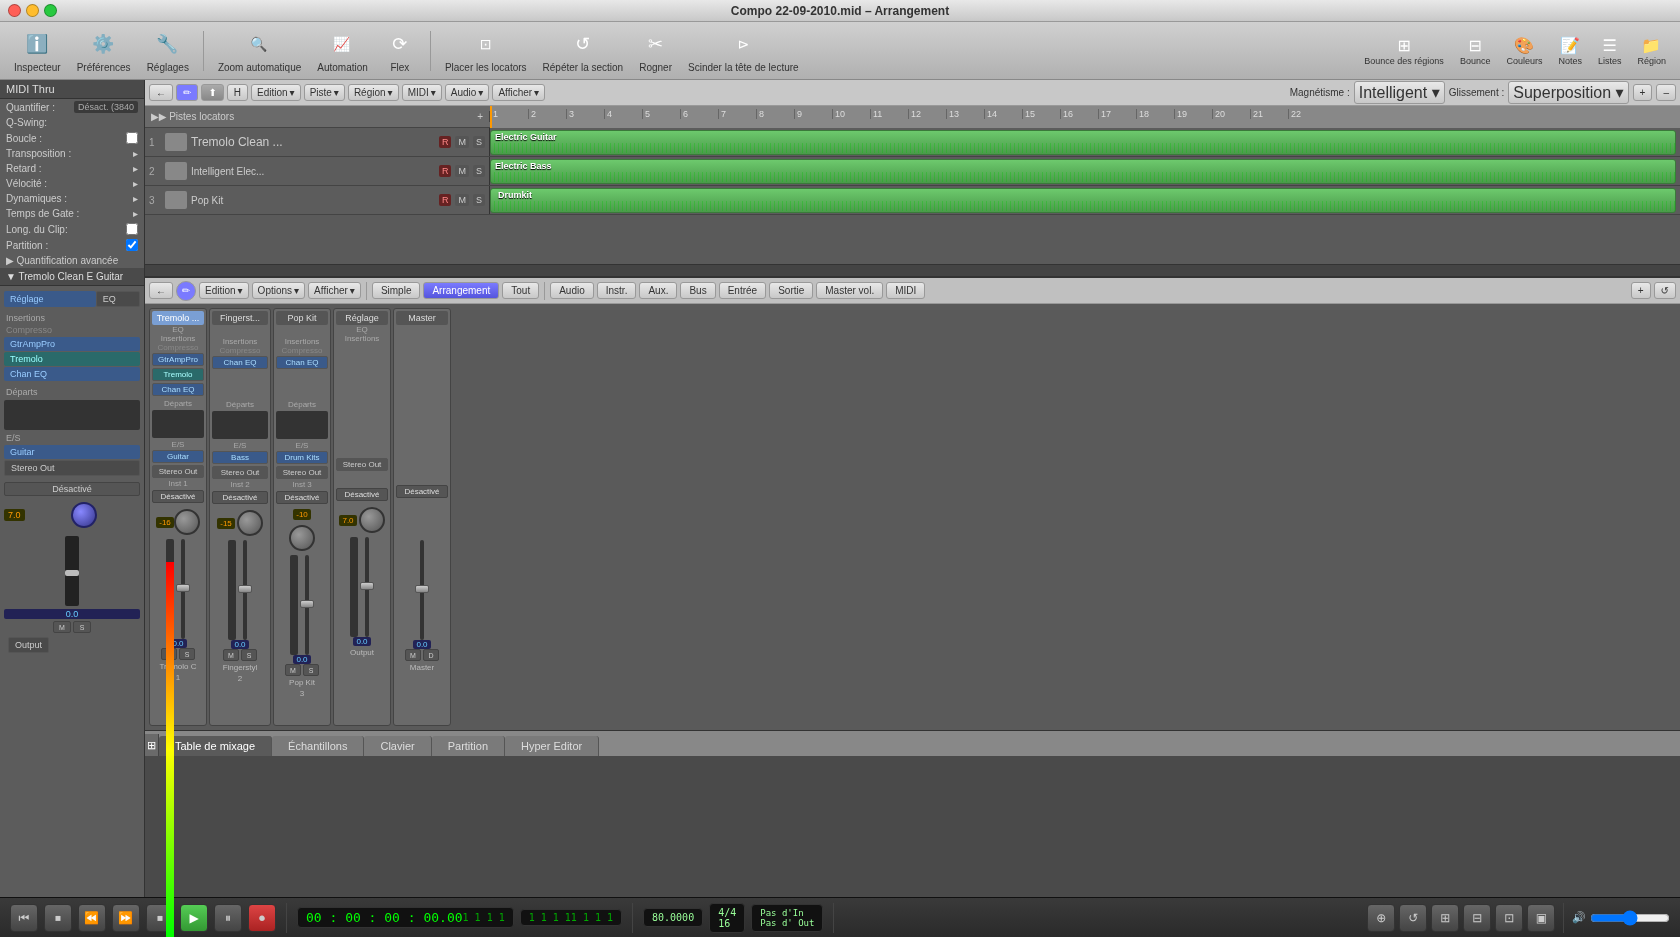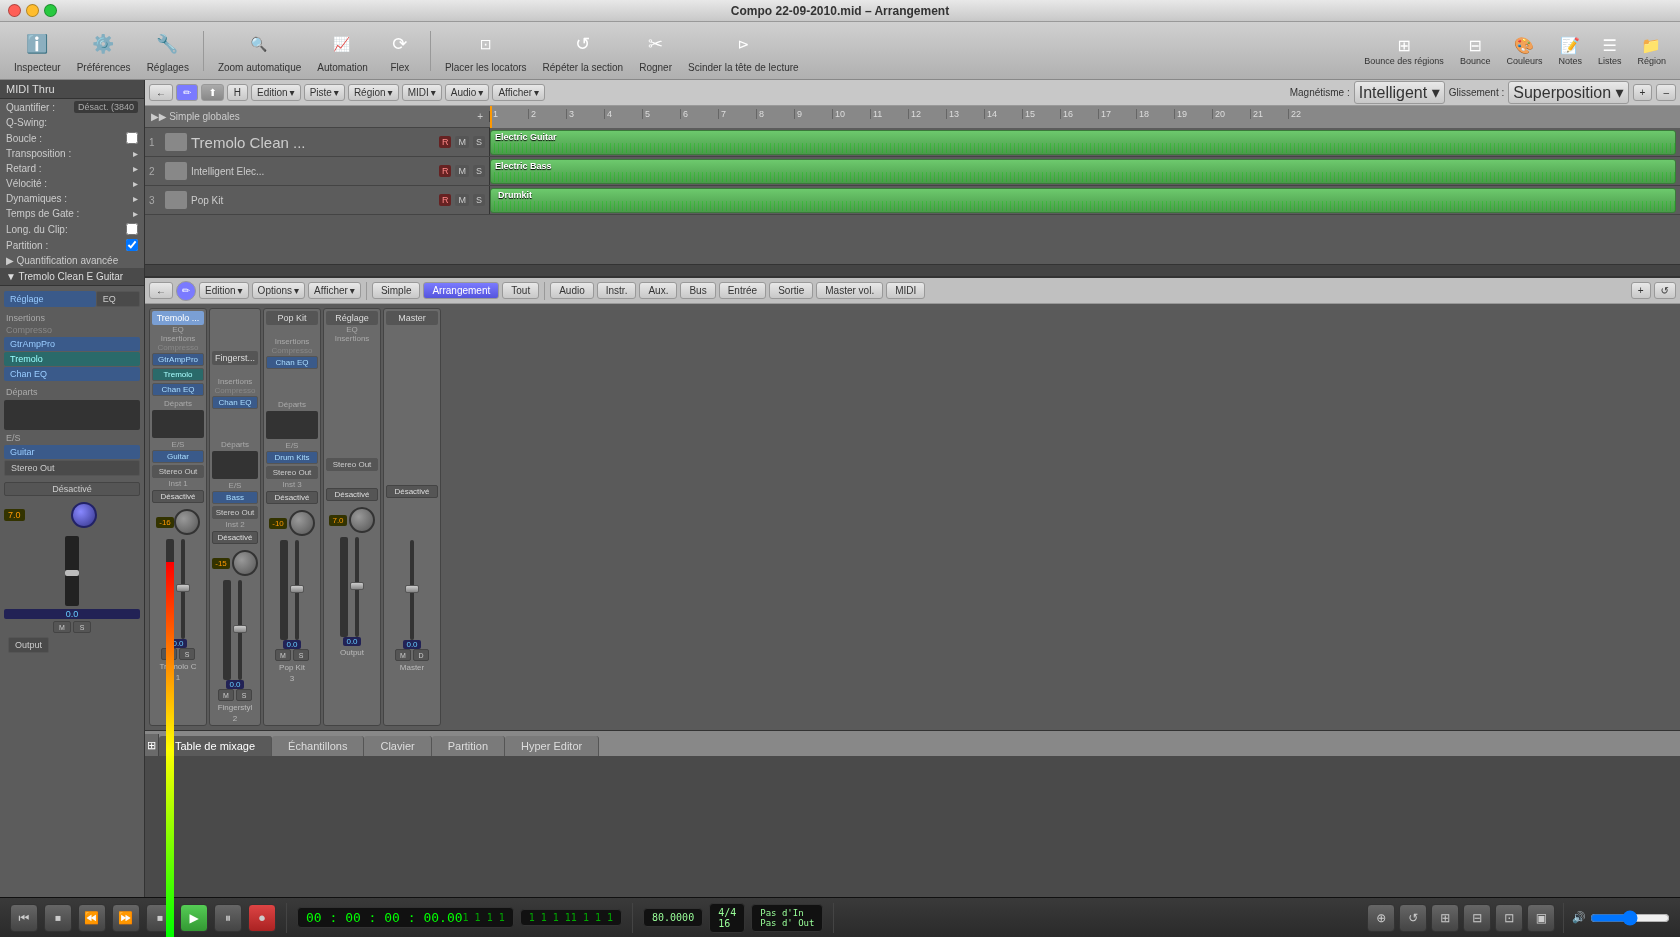--- a/index.html
+++ b/index.html
@@ -327,21 +327,21 @@
         <button class="arr-btn">+</button>
         <button class="arr-btn">–</button>
       </div>
     </div>
 
     <div id="tracks-container" style="height:170px; flex:none; display:flex; flex-direction:column;">
 
       <div style="display:flex; height:22px; background:#6a6a6a; align-items:center; border-bottom:1px solid #444;">
         <div style="width:345px; display:flex; align-items:center; padding:0 6px; font-size:10px; color:#ccc; border-right:1px solid #444;">
           <span>▶ </span>
-          <span>▶ Simple globales</span>
+          <span>▶ Pistes locators</span>
           <span style="margin-left:auto; cursor:pointer;">+</span>
         </div>
 
         <div style="flex:1; position:relative; overflow:hidden; height:22px; background:#888;">
           <div style="position:absolute; top:3px; width:100%; display:flex;">
             <div style="min-width:38px;font-size:9px;color:#ddd;border-left:1px solid #666;padding-left:2px;">1</div>
             <div style="min-width:38px;font-size:9px;color:#ddd;border-left:1px solid #666;padding-left:2px;">2</div>
             <div style="min-width:38px;font-size:9px;color:#ddd;border-left:1px solid #666;padding-left:2px;">3</div>
             <div style="min-width:38px;font-size:9px;color:#ddd;border-left:1px solid #666;padding-left:2px;">4</div>
             <div style="min-width:38px;font-size:9px;color:#ddd;border-left:1px solid #666;padding-left:2px;">5</div>
@@ -365,21 +365,21 @@
           </div>
 
           <div style="position:absolute; left:0; top:0; width:2px; height:22px; background:#f90; z-index:10;"></div>
         </div>
       </div>
 
       <div style="display:flex; height:29px; background:#5c5c5c; border-bottom:1px solid #444;">
         <div style="width:345px; display:flex; align-items:center; padding:0 4px; gap:4px; border-right:1px solid #333;">
           <span style="color:#aaa; font-size:10px; min-width:12px;">1</span>
           <div style="width:22px;height:18px;background:#888;border-radius:2px;"></div>
-          <span style="flex:1; font-size:15px; color:#ccc; overflow:hidden; text-overflow:ellipsis; white-space:nowrap;">Tremolo Clean ...</span>
+          <span style="flex:1; font-size:12px; color:#ccc; overflow:hidden; text-overflow:ellipsis; white-space:nowrap;">Tremolo Clean ...</span>
           <span style="font-size:9px;color:#f88;background:#622;padding:1px 3px;border-radius:2px;cursor:pointer;">R</span>
           <span style="font-size:9px;color:#ccc;background:#555;padding:1px 3px;border-radius:2px;cursor:pointer;">M</span>
           <span style="font-size:9px;color:#ccc;background:#555;padding:1px 3px;border-radius:2px;cursor:pointer;">S</span>
         </div>
         <div style="flex:1; position:relative; overflow:hidden; height:29px;">
           <div style="position:absolute; left:0; top:2px; right:4px; height:25px; background:linear-gradient(to bottom,#6dc96d,#4a9a4a); border-radius:3px; border:1px solid #3a7a3a; overflow:hidden;">
             <div style="font-size:9px;color:#fff;padding:1px 4px;font-weight:bold;text-shadow:0 1px 1px #000;">Electric Guitar</div>
             <div style="height:10px; background:repeating-linear-gradient(90deg, transparent, transparent 3px, rgba(0,200,0,0.3) 3px, rgba(0,200,0,0.3) 4px);"></div>
           </div>
         </div>
@@ -502,21 +502,21 @@
               <div class="ms-btn">S</div>
             </div>
             <div class="ch-bottom-label">
               <span>Tremolo C</span>
             </div>
             <div class="ch-bottom-label">
               <span>1</span>
             </div>
           </div>
 
-          <div class="channel-strip" style="width:52px;justify-content:flex-end;">
+          <div class="channel-strip" style="width:62px;">
             <div class="ch-name">
               <span>Fingerst...</span>
             </div>
             <div style="font-size:8px;color:#aaa;text-align:center;height:12px;"></div>
             <div style="font-size:8px;color:#aaa;text-align:center;">Insertions</div>
             <div style="font-size:8px;color:#888;text-align:center;">Compresso</div>
             <div class="ch-insert-btn blue">Chan EQ</div>
             <div style="height:14px;"></div>
             <div style="height:14px;"></div>
             <div style="font-size:8px;color:#aaa;text-align:center;margin-top:2px;">Départs</div>
@@ -562,21 +562,21 @@
             <div class="ch-insert-btn blue">Chan EQ</div>
             <div style="height:14px;"></div>
             <div style="height:14px;"></div>
             <div style="font-size:8px;color:#aaa;text-align:center;margin-top:2px;">Départs</div>
             <div style="height:28px;background:#333;border-radius:2px;width:100%;margin:2px 0;"></div>
             <div style="font-size:8px;color:#aaa;text-align:center;">E/S</div>
             <div class="ch-insert-btn blue">Drum Kits</div>
             <div class="ch-insert-btn" style="background:#555;color:#ccc;font-size:8px;">Stereo Out</div>
             <div style="font-size:8px;color:#aaa;text-align:center;">Inst 3</div>
             <div class="deactivate-btn">Désactivé</div>
-            <div style="display:flex;align-items:center;justify-content:center;gap:2px;margin:2px 16px;">
+            <div style="display:flex;align-items:center;justify-content:center;gap:2px;margin:2px 16px;flex-direction:column;">
               <div class="ch-db">-10</div>
               <div class="knob" style="width:26px;height:26px;"></div>
             </div>
             <div style="display:flex;align-items:flex-start;justify-content:center;gap:2px;">
               <div style="width:8px;background:#333;border-radius:2px;height:100px;"></div>
               <div style="position:relative;width:14px;height:100px;">
                 <div style="position:absolute;left:5px;top:0;bottom:0;width:4px;background:#333;border-radius:2px;"></div>
                 <div style="position:absolute;left:0;top:45px;width:14px;height:8px;background:linear-gradient(to bottom,#ccc,#888);border-radius:2px;cursor:pointer;border:1px solid #555;"></div>
               </div>
             </div>

